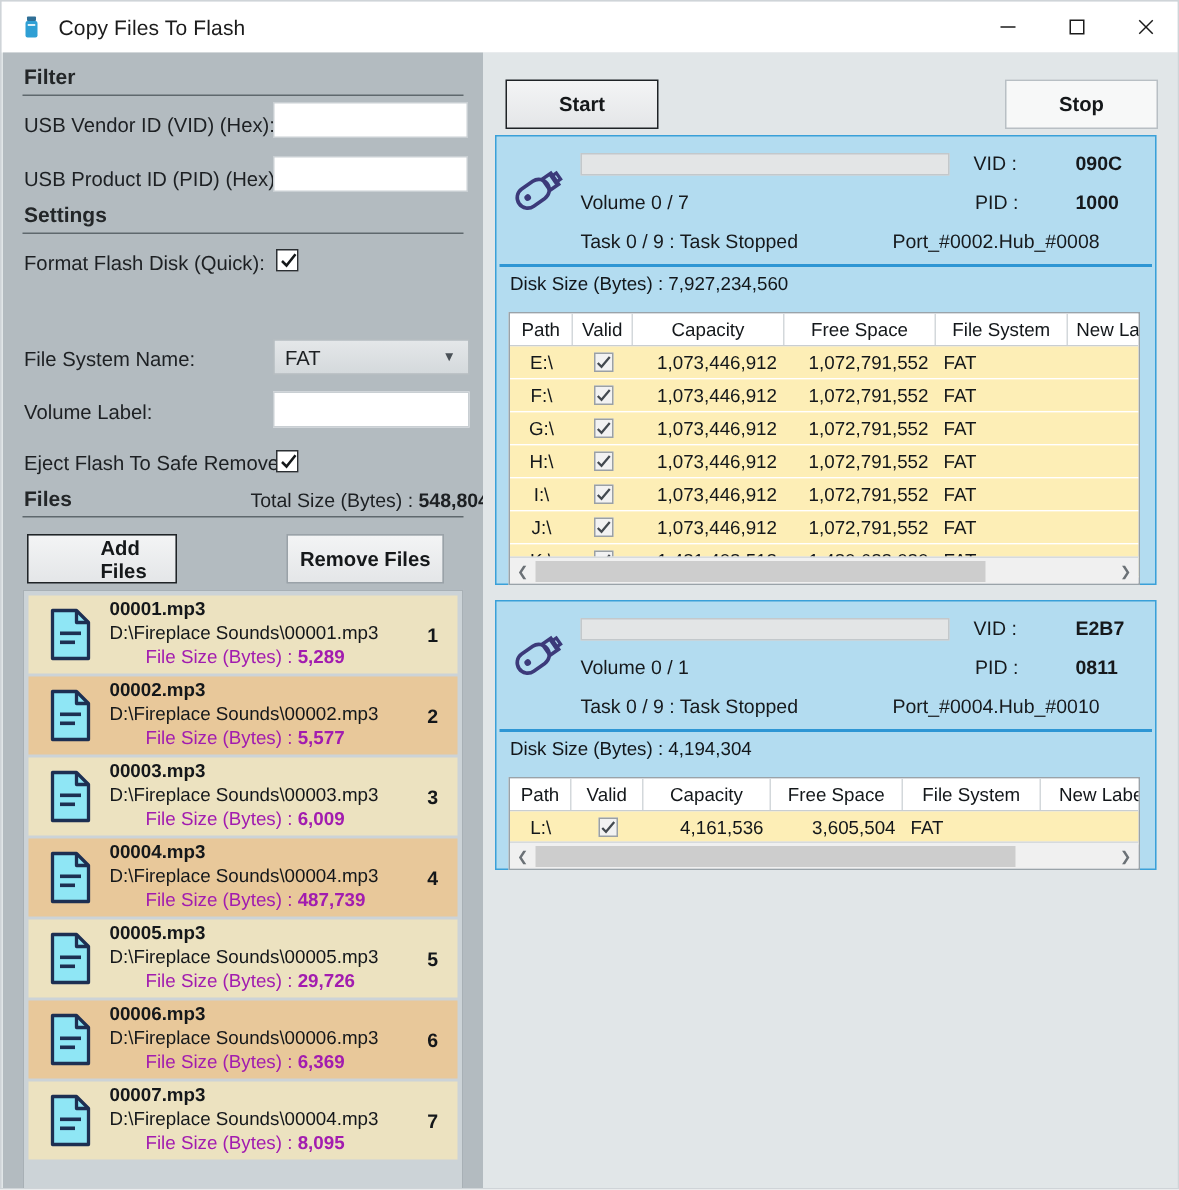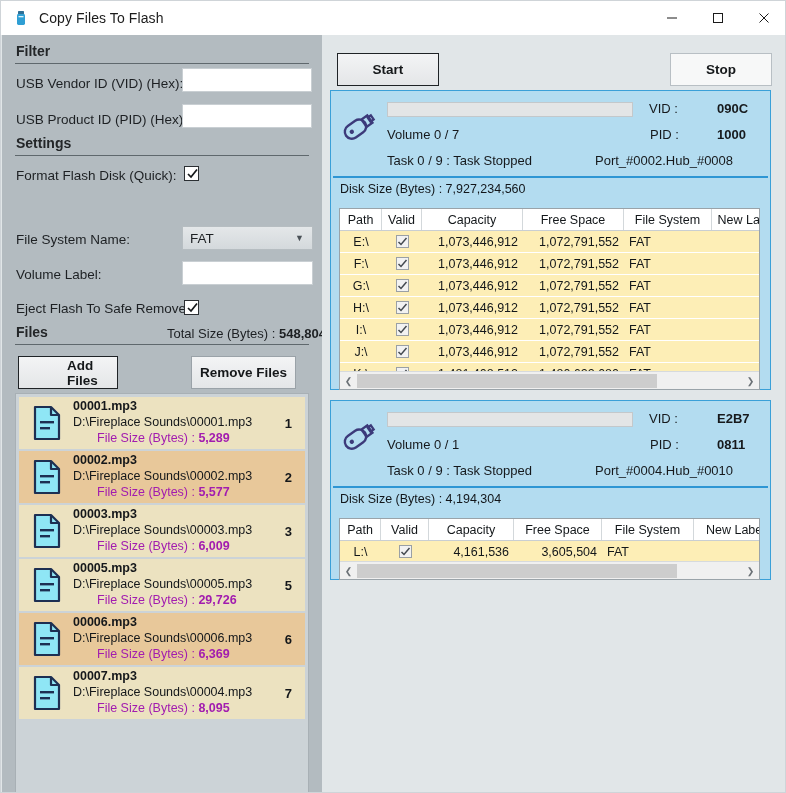--- a/index.html
+++ b/index.html
@@ -343,20 +343,34 @@
               <path d="M20 2 V10 H28" fill="none" stroke="#1d2f52" stroke-width="2.2" stroke-linejoin="round"></path>
               <rect x="9" y="16" width="14" height="2.4" fill="#1d2f52"></rect>
               <rect x="9" y="22" width="10" height="2.4" fill="#1d2f52"></rect>
             </svg></div>
           <div class="fmeta">
             <div class="fname">00003.mp3</div>
             <div class="fpath">D:\Fireplace Sounds\00003.mp3</div>
             <div class="fsize"><span>File Size (Bytes) : </span><b>6,009</b></div>
           </div>
           <div class="findex">3</div>
+        </div>
+        <div class="fileitem even">
+          <div class="ficon"><svg width="32" height="36" viewBox="0 0 32 36">
+              <path d="M4 2 H20 L28 10 V34 H4 Z" fill="#8fe6f5" stroke="#1d2f52" stroke-width="2.2" stroke-linejoin="round"></path>
+              <path d="M20 2 V10 H28" fill="none" stroke="#1d2f52" stroke-width="2.2" stroke-linejoin="round"></path>
+              <rect x="9" y="16" width="14" height="2.4" fill="#1d2f52"></rect>
+              <rect x="9" y="22" width="10" height="2.4" fill="#1d2f52"></rect>
+            </svg></div>
+          <div class="fmeta">
+            <div class="fname">00004.mp3</div>
+            <div class="fpath">D:\Fireplace Sounds\00004.mp3</div>
+            <div class="fsize"><span>File Size (Bytes) : </span><b>487,739</b></div>
+          </div>
+          <div class="findex">4</div>
         </div>
         <div class="fileitem odd">
           <div class="ficon"><svg width="32" height="36" viewBox="0 0 32 36">
               <path d="M4 2 H20 L28 10 V34 H4 Z" fill="#8fe6f5" stroke="#1d2f52" stroke-width="2.2" stroke-linejoin="round"></path>
               <path d="M20 2 V10 H28" fill="none" stroke="#1d2f52" stroke-width="2.2" stroke-linejoin="round"></path>
               <rect x="9" y="16" width="14" height="2.4" fill="#1d2f52"></rect>
               <rect x="9" y="22" width="10" height="2.4" fill="#1d2f52"></rect>
             </svg></div>
           <div class="fmeta">
             <div class="fname">00005.mp3</div>

